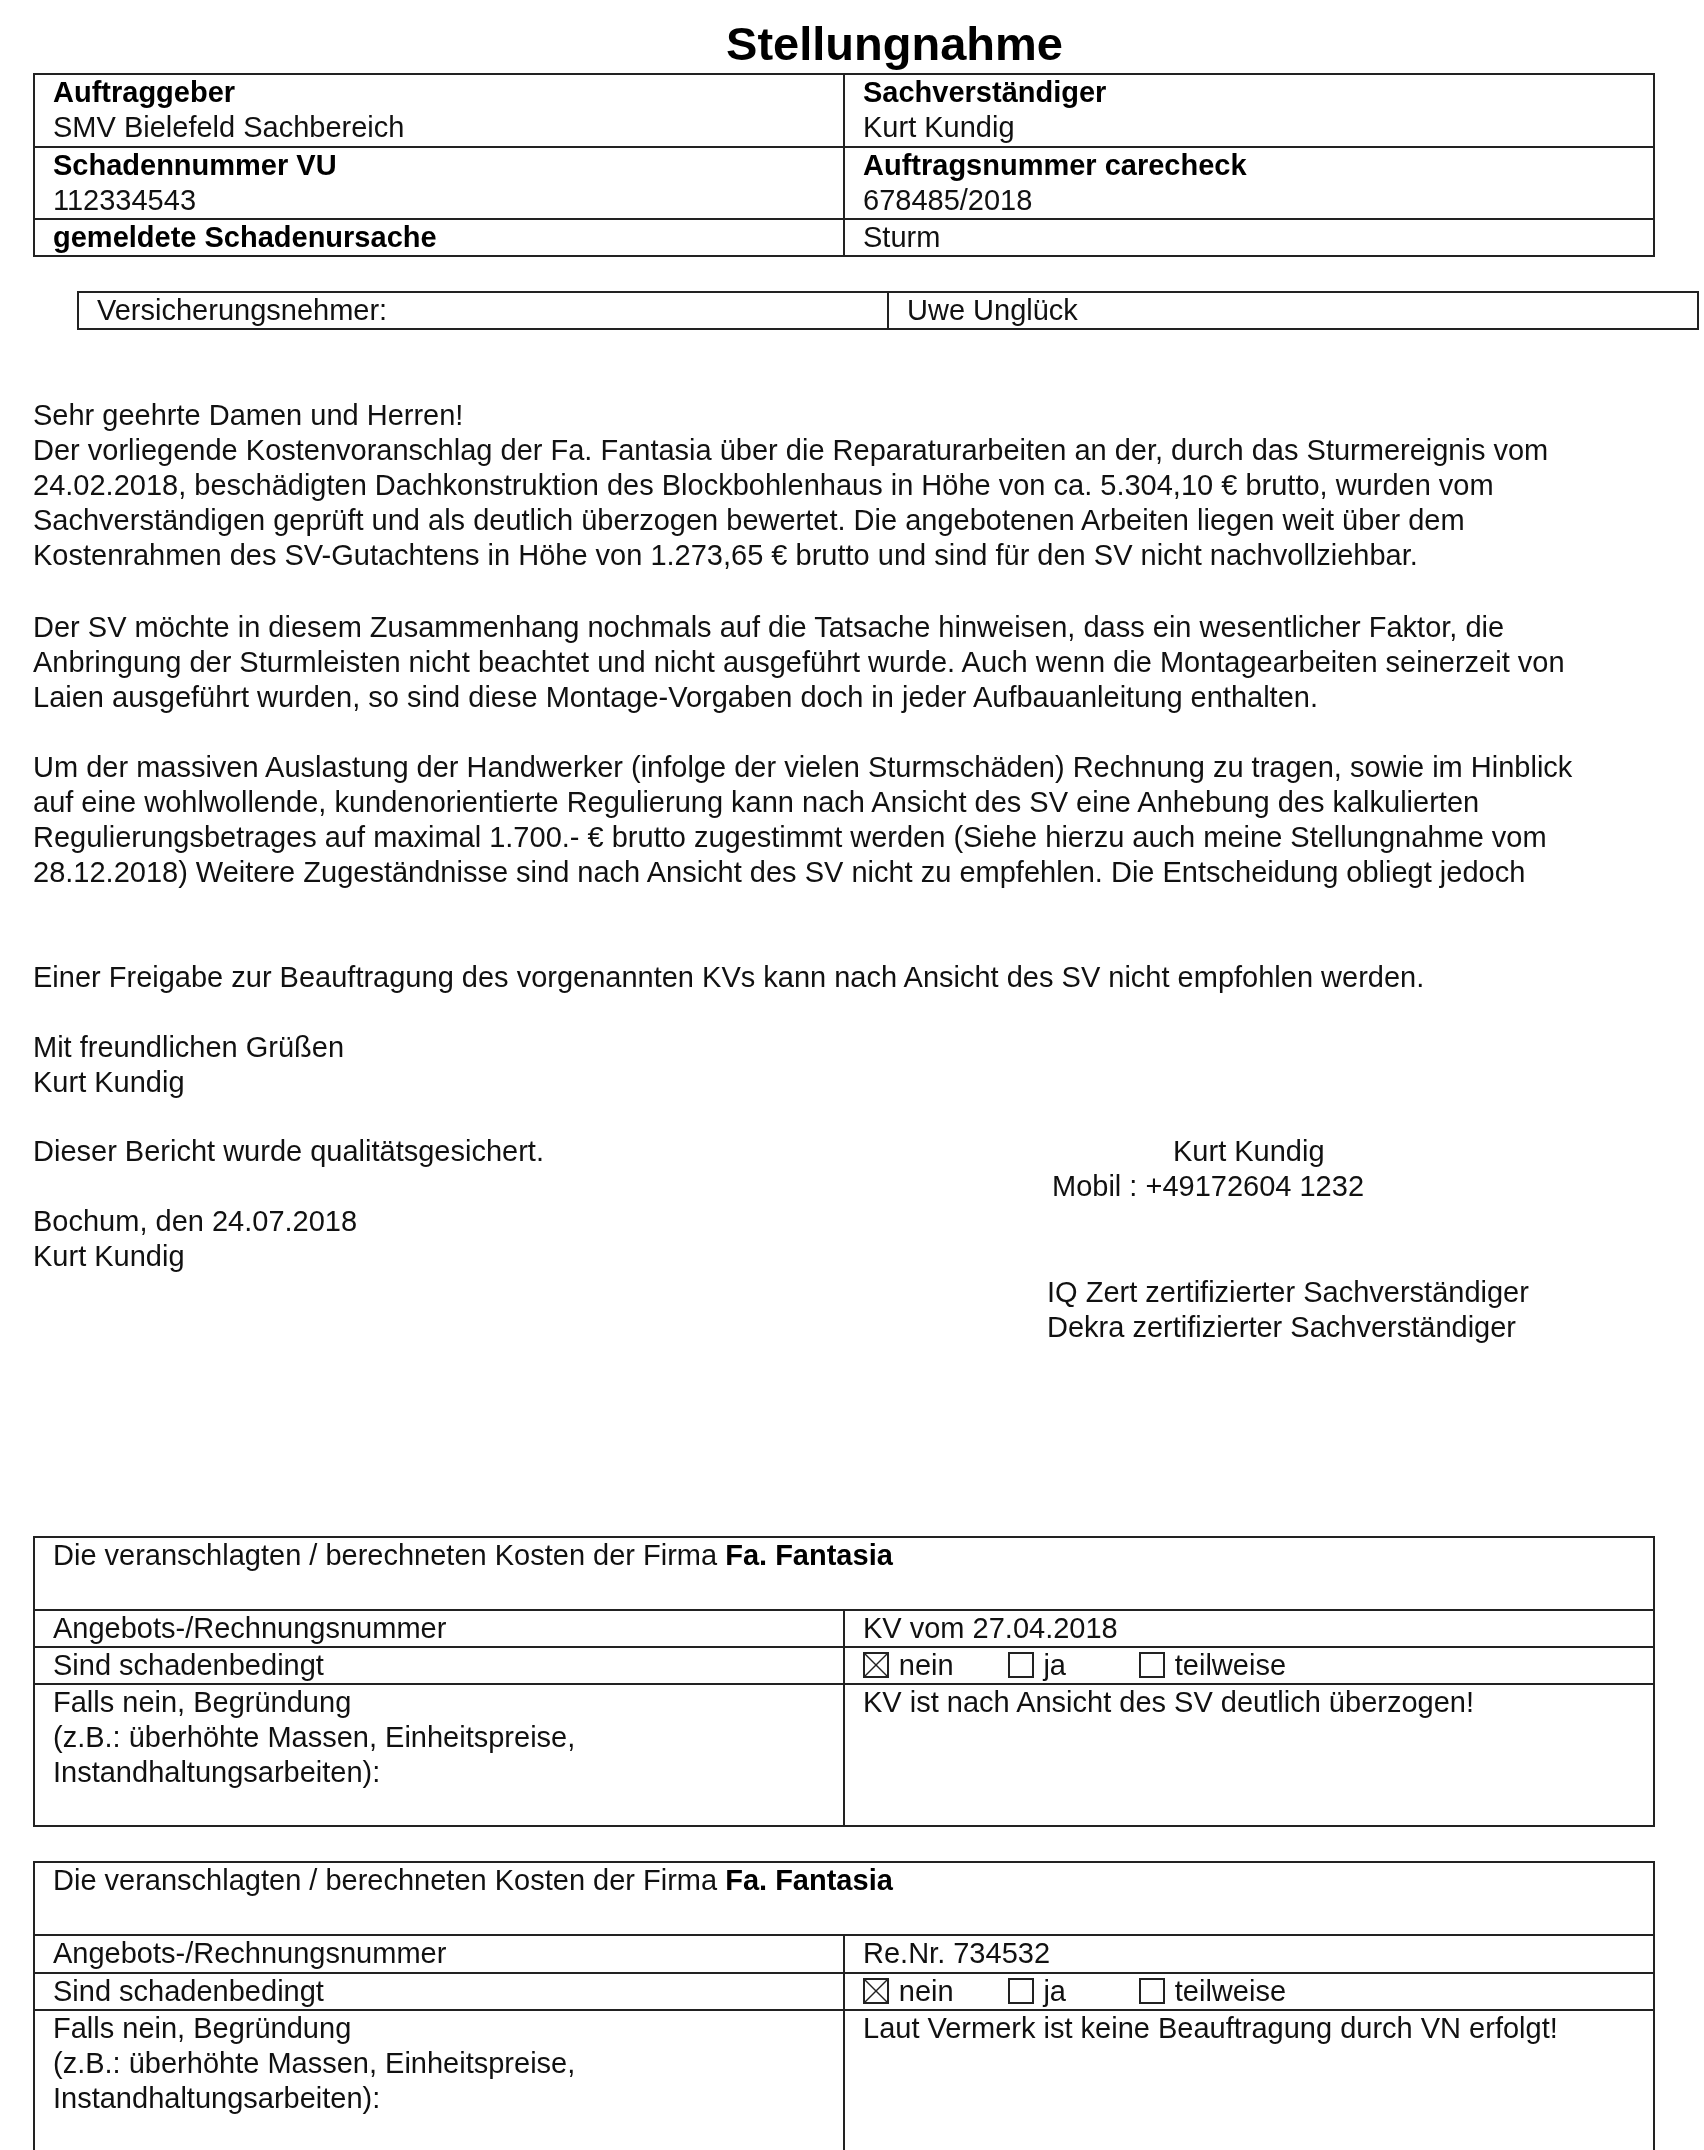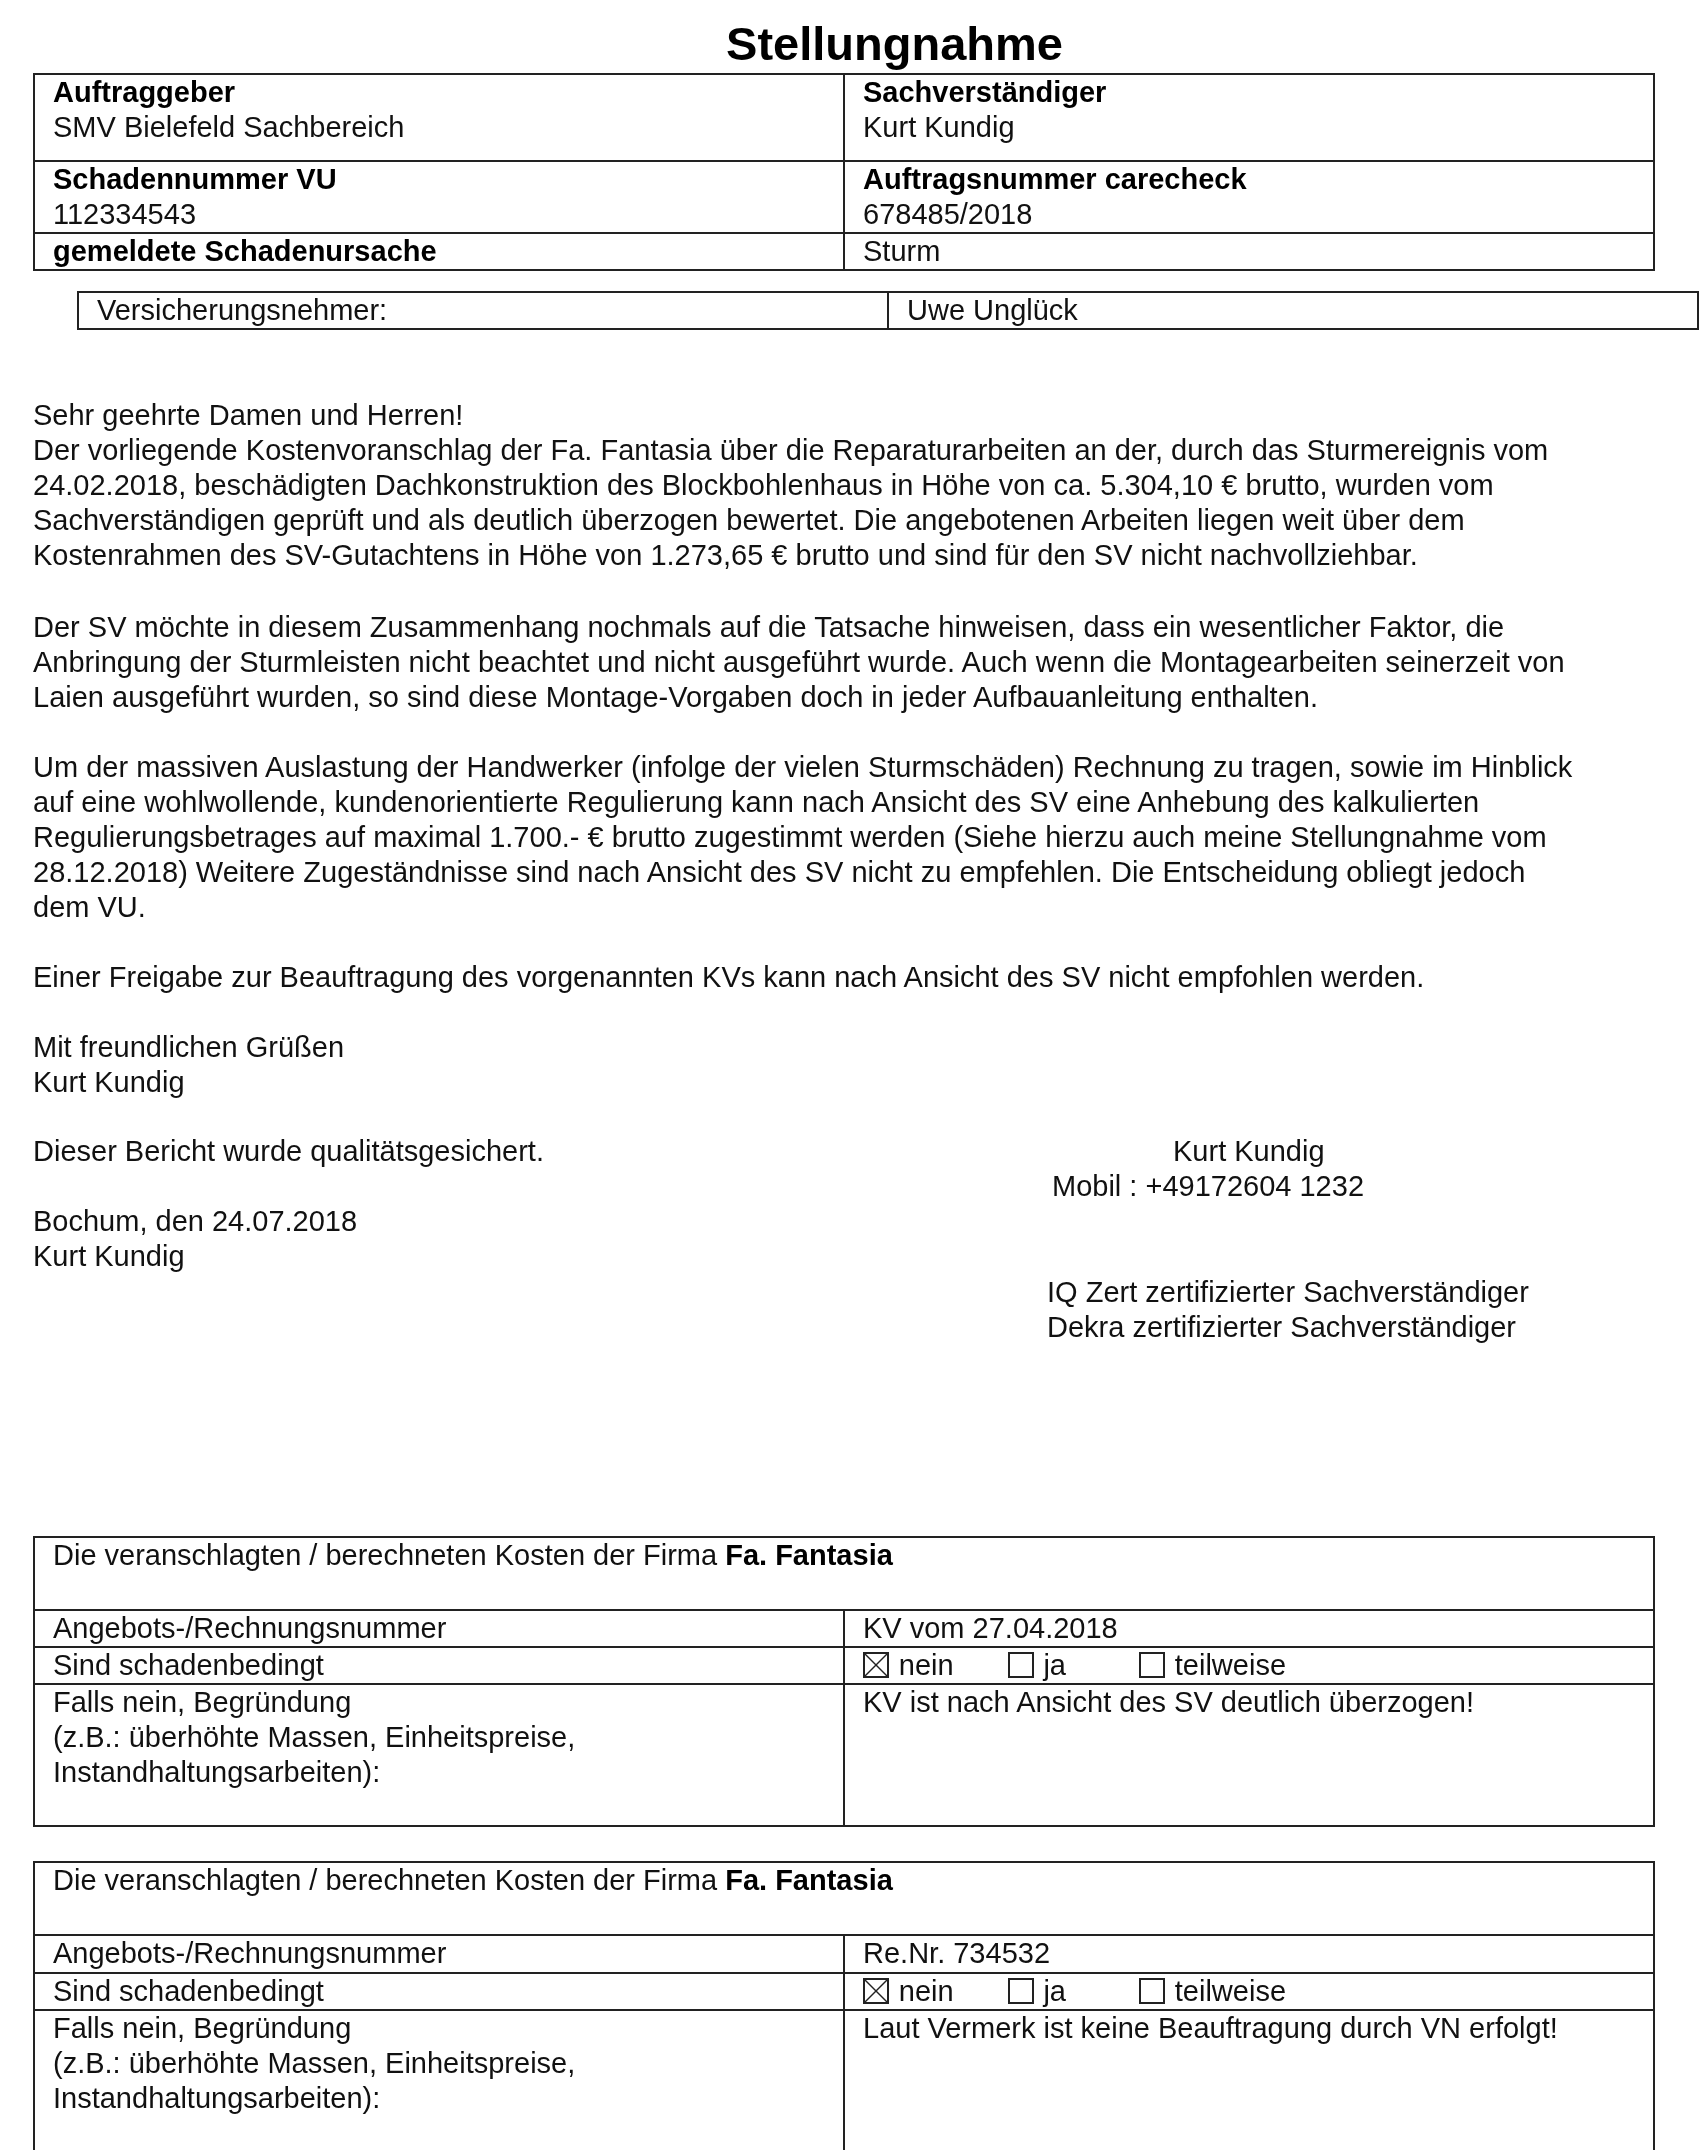--- a/index.html
+++ b/index.html
@@ -38,21 +38,21 @@
 <body>
 
 <div class="title">Stellungnahme</div>
 
 <table class="grid" style="top:73px;">
   <colgroup>
       <col class="c1">
       <col class="c2">
     </colgroup>
   <tbody>
-      <tr style="height:87px;padding-left:23px;">
+      <tr style="height:73px;padding-left:23px;">
     <td>
       <span class="line b">Auftraggeber</span>
       <span class="line">SMV Bielefeld Sachbereich</span>
     </td>
     <td>
       <span class="line b">Sachverständiger</span>
       <span class="line">Kurt Kundig</span>
     </td>
   </tr>
   <tr style="height:72px;">
@@ -103,21 +103,20 @@
 <div class="para" style="top:610px;">
   <span class="line">Der SV möchte in diesem Zusammenhang nochmals auf die Tatsache hinweisen, dass ein wesentlicher Faktor, die</span>
   <span class="line">Anbringung der Sturmleisten nicht beachtet und nicht ausgeführt wurde. Auch wenn die Montagearbeiten seinerzeit von</span>
   <span class="line">Laien ausgeführt wurden, so sind diese Montage-Vorgaben doch in jeder Aufbauanleitung enthalten.</span>
 </div>
 <div class="para" style="top:750px;">
   <span class="line">Um der massiven Auslastung der Handwerker (infolge der vielen Sturmschäden) Rechnung zu tragen, sowie im Hinblick</span>
   <span class="line">auf eine wohlwollende, kundenorientierte Regulierung kann nach Ansicht des SV eine Anhebung des kalkulierten</span>
   <span class="line">Regulierungsbetrages auf maximal 1.700.- € brutto zugestimmt werden (Siehe hierzu auch meine Stellungnahme vom</span>
   <span class="line">28.12.2018) Weitere Zugeständnisse sind nach Ansicht des SV nicht zu empfehlen. Die Entscheidung obliegt jedoch</span>
-  <span class="line">dem VU.</span>
 </div>
 <div class="para" style="top:960px;">Einer Freigabe zur Beauftragung des vorgenannten KVs kann nach Ansicht des SV nicht empfohlen werden.</div>
 
 <div class="para" style="top:1030px;">
   <span class="line">Mit freundlichen Grüßen</span>
   <span class="line">Kurt Kundig</span>
 </div>
 <div class="para" style="top:1134px;">Dieser Bericht wurde qualitätsgesichert.</div>
 <div class="para" style="top:1204px;">
   <span class="line">Bochum, den 24.07.2018</span>

